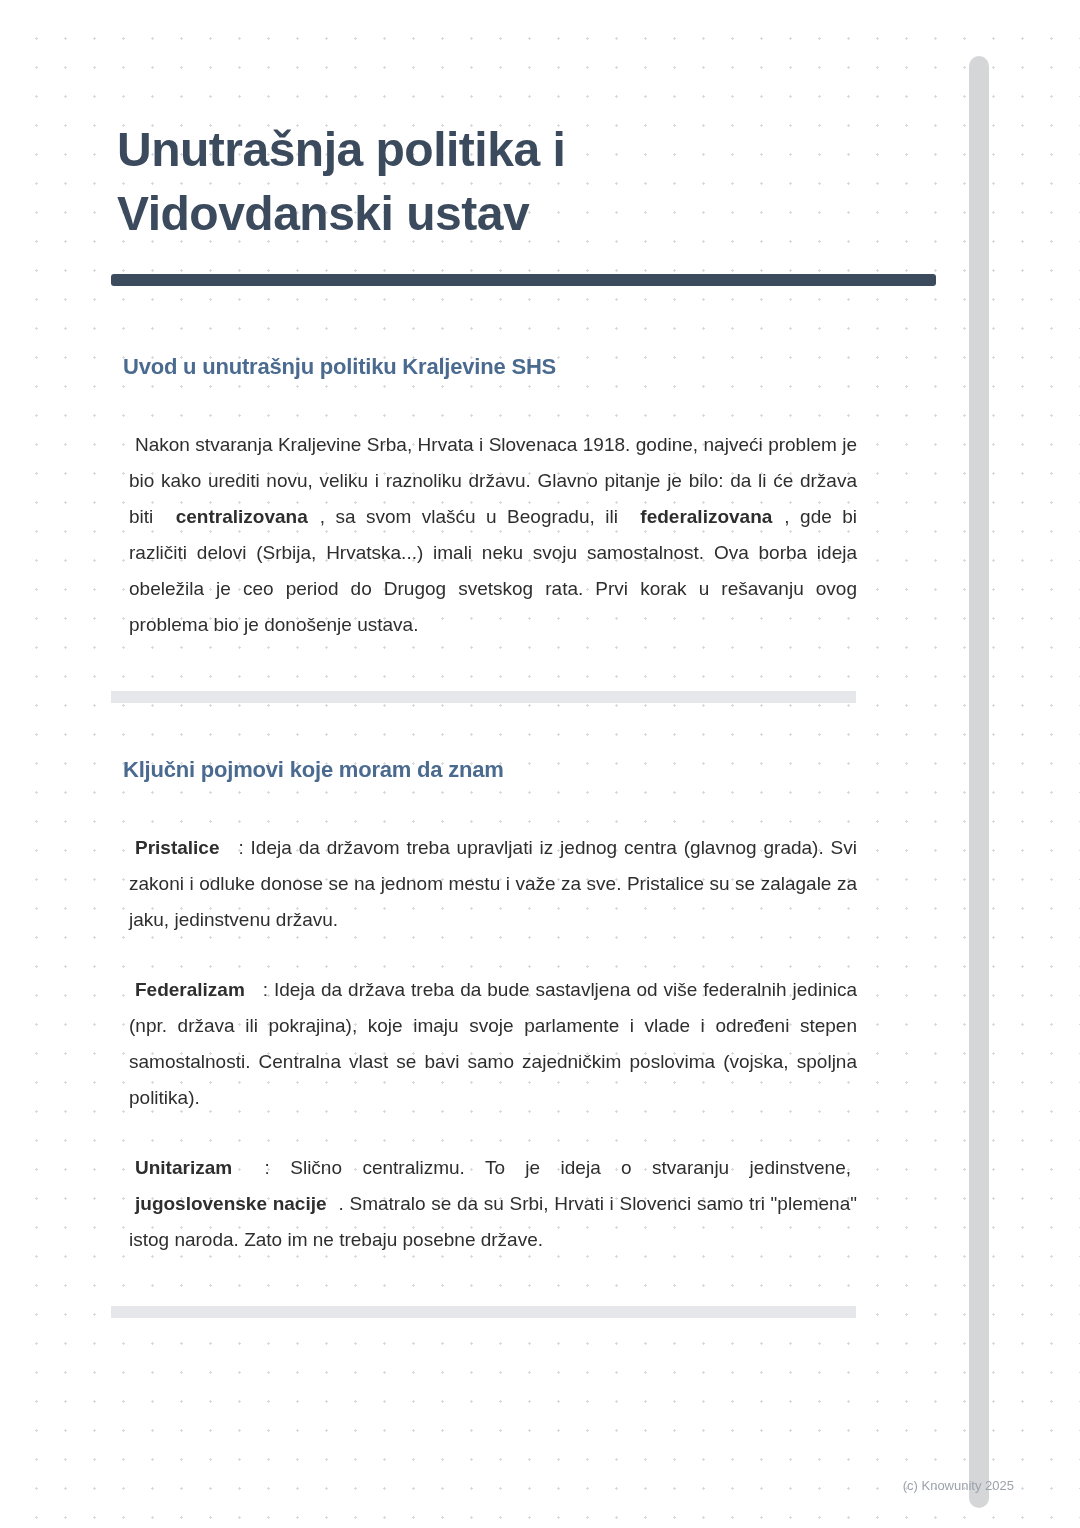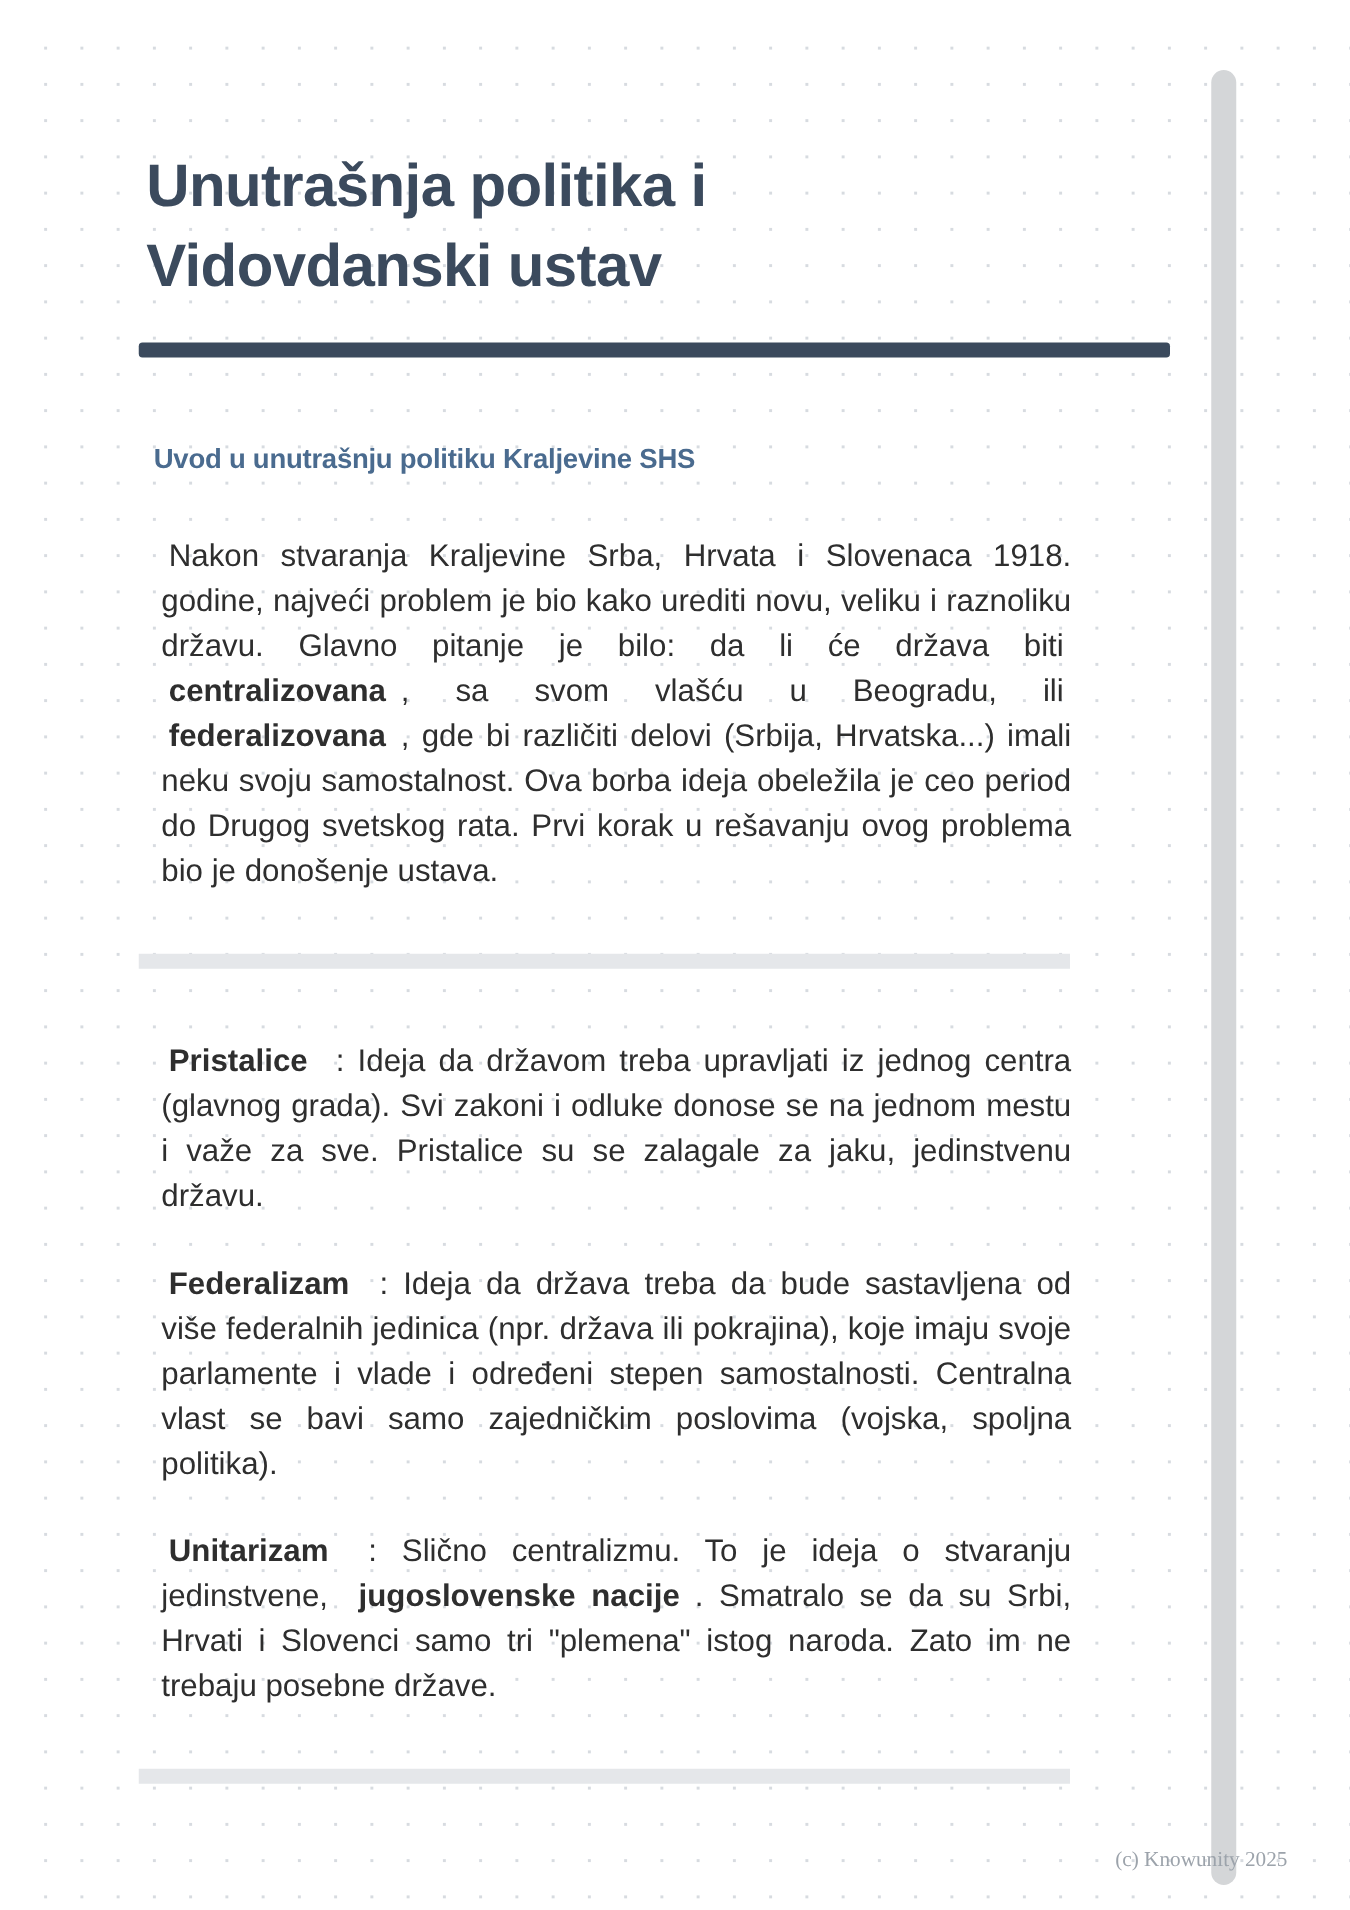--- a/index.html
+++ b/index.html
@@ -42,21 +42,21 @@
   h2.section-heading {
     font-size: 22px;
     line-height: 34px;
     font-weight: bold;
     color: var(--heading-color, #4a6b8f);
     margin-bottom: 25px;
     letter-spacing: -0.2px;
   }
   .paragraphs p {
     width: 740px;
-    font-size: 25px;
+    font-size: 19px;
     line-height: 36px;
     color: var(--text-color, #2e2e2e);
     text-align: justify;
     margin-bottom: 22px;
   }
   .paragraphs p:last-child { margin-bottom: 0; }
   .paragraphs .b { font-weight: bold; }
   hr.divider {
     border: none;
     height: 2px;
@@ -70,25 +70,24 @@
     top: 44px;
     width: 20px;
     height: 1452px;
     background: var(--scrollbar-color, #d4d6d8);
     border-radius: 10px;
     z-index: 1;
   }
   .footer-note {
     position: absolute;
     top: 1460px;
-    right: 56px;
-    font-size: 17px;
+    right: 72px;
+    font-size: 13px;
     color: var(--footer-color, #9ca3ab);
     z-index: 2;
-    font-family: Liberation Serif, serif;
   }
 </style>
 </head>
 <body>
 
 <div class="page">
 
   <main class="content">
 
     <h1 class="doc-title">Unutrašnja politika i Vidovdanski ustav</h1>
@@ -98,20 +97,21 @@
     <section>
       <h2 class="section-heading">Uvod u unutrašnju politiku Kraljevine SHS</h2>
       <div class="paragraphs">
           <p><span>Nakon stvaranja Kraljevine Srba, Hrvata i Slovenaca 1918. godine, najveći problem je bio kako urediti novu, veliku i raznoliku državu. Glavno pitanje je bilo: da li će država biti </span><span class="b">centralizovana</span><span>, sa svom vlašću u Beogradu, ili </span><span class="b">federalizovana</span><span>, gde bi različiti delovi (Srbija, Hrvatska...) imali neku svoju samostalnost. Ova borba ideja obeležila je ceo period do Drugog svetskog rata. Prvi korak u rešavanju ovog problema bio je donošenje ustava.</span></p>
         </div>
     </section>
 
     <hr class="divider">
 
     <section>
+      <h2 class="section-heading">Ključni pojmovi koje moram da znam</h2>
       <div class="paragraphs">
           <p><span class="b">Pristalice</span><span> : Ideja da državom treba upravljati iz jednog centra (glavnog grada). Svi zakoni i odluke donose se na jednom mestu i važe za sve. Pristalice su se zalagale za jaku, jedinstvenu državu.</span></p>
           <p><span class="b">Federalizam</span><span> : Ideja da država treba da bude sastavljena od više federalnih jedinica (npr. država ili pokrajina), koje imaju svoje parlamente i vlade i određeni stepen samostalnosti. Centralna vlast se bavi samo zajedničkim poslovima (vojska, spoljna politika).</span></p>
           <p><span class="b">Unitarizam</span><span> : Slično centralizmu. To je ideja o stvaranju jedinstvene, </span><span class="b">jugoslovenske nacije</span><span>. Smatralo se da su Srbi, Hrvati i Slovenci samo tri "plemena" istog naroda. Zato im ne trebaju posebne države.</span></p>
         </div>
     </section>
 
     <hr class="divider">
 
 

